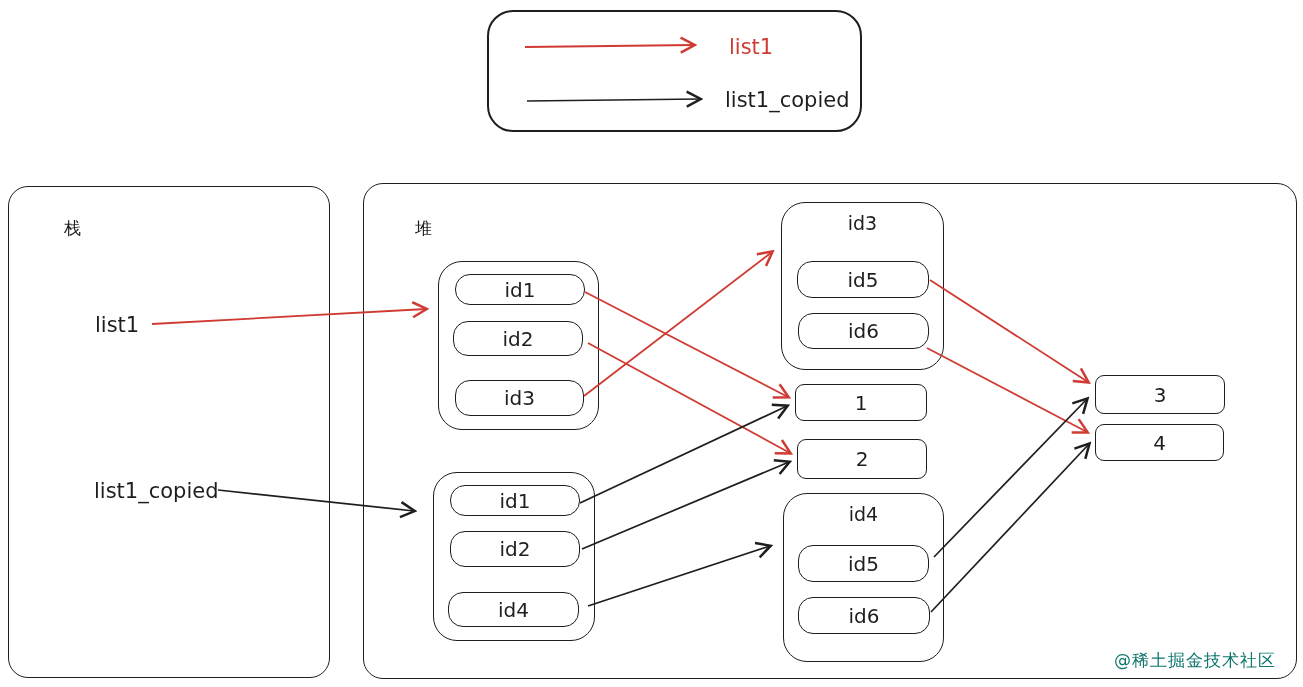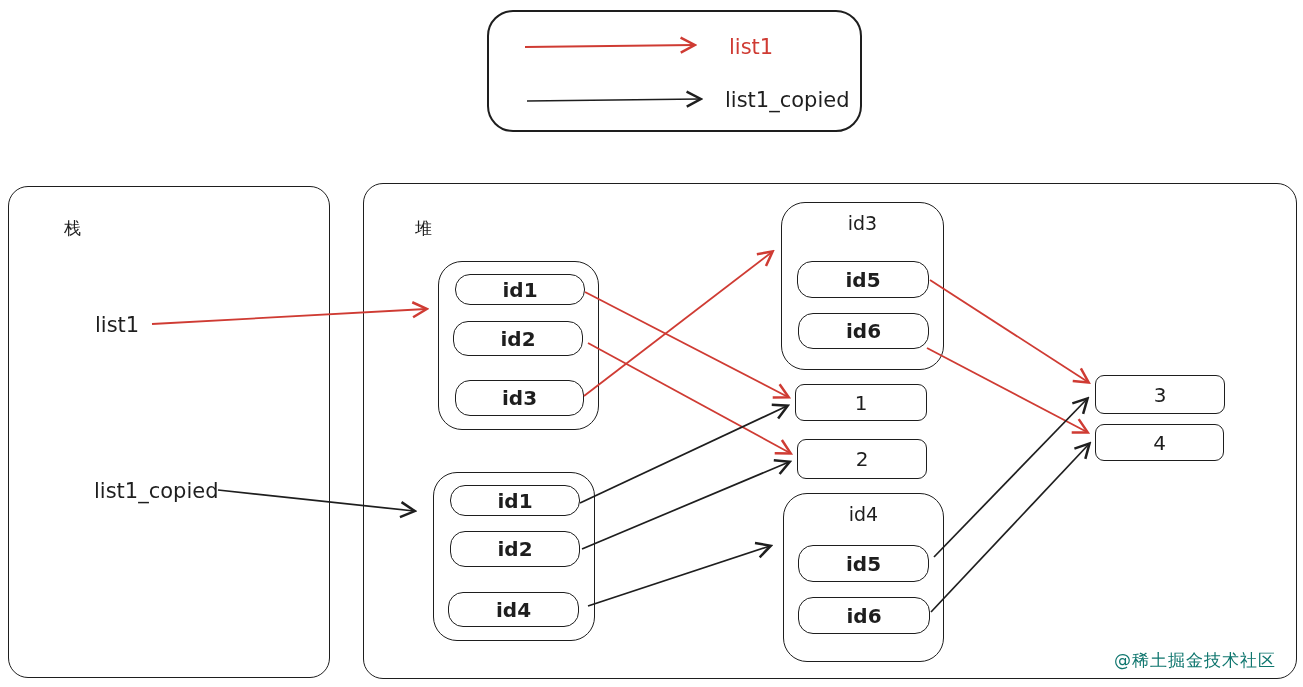--- a/index.html
+++ b/index.html
@@ -9,21 +9,21 @@
   }
   .region {
     position:absolute; border:1.8px solid #1e1e1e; border-radius:20px; background:#ffffff;
   }
   .container {
     position:absolute; border:1.8px solid #1e1e1e; border-radius:24px; background:#ffffff;
   }
   .slot {
     position:absolute; border:1.7px solid #1e1e1e; border-radius:15px; background:#ffffff;
     display:flex; align-items:center; justify-content:center;
-    font-size:20px; line-height:1; color:#1e1e1e;font-weight:bold;
+    font-size:20px; line-height:1; color:#1e1e1e;
   }
   .value-box {
     position:absolute; border:1.7px solid #1e1e1e; border-radius:9px; background:#ffffff;
     display:flex; align-items:center; justify-content:center;
     font-size:20px; color:#1e1e1e;
   }
   .label { position:absolute; white-space:nowrap; }
   .region-title { font-size:17px; }
   .var-label { font-size:21px; }
   .legend-box { position:absolute; border:2px solid #1e1e1e; border-radius:26px; background:#ffffff; }

